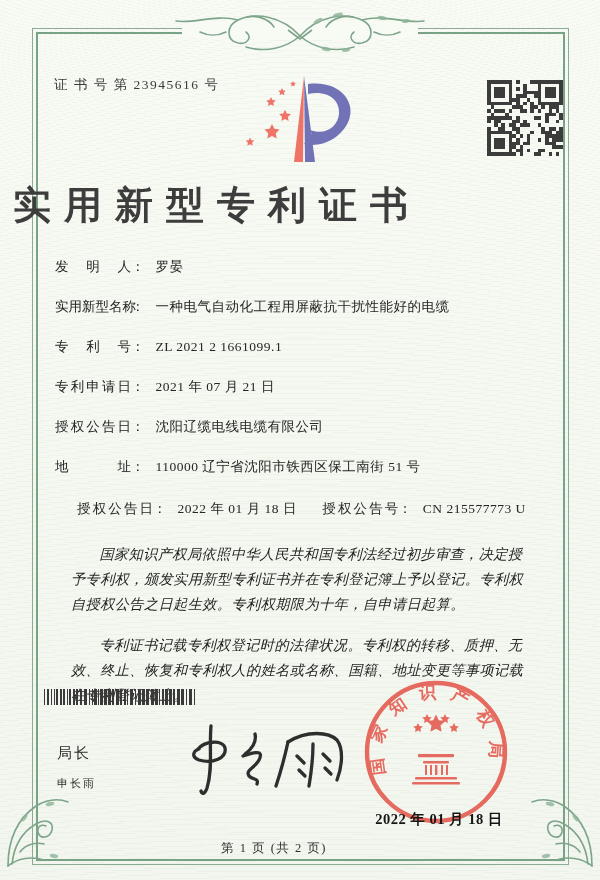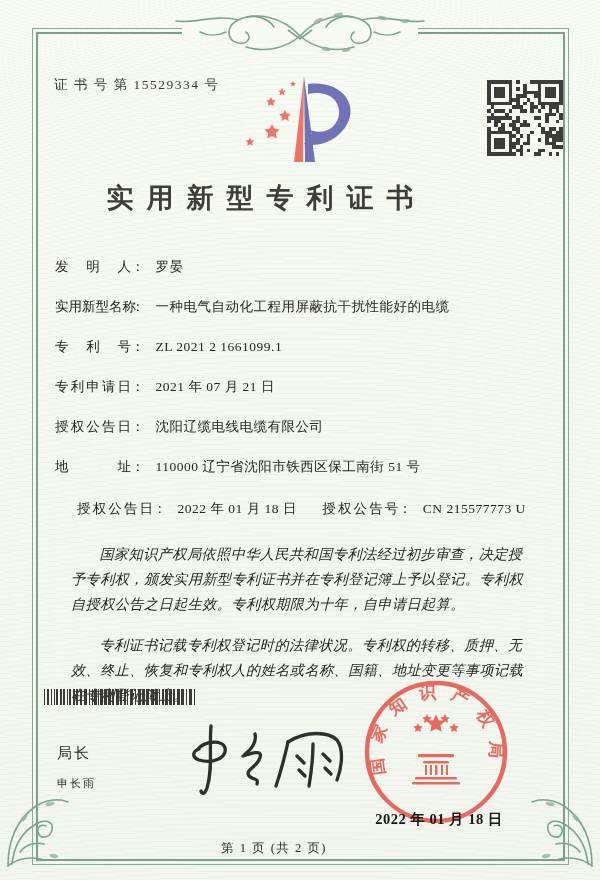--- a/index.html
+++ b/index.html
@@ -13,22 +13,22 @@
         border:1px solid #8cab93;}
   .frame-inner{position:absolute;left:36px;top:32px;width:525px;height:825px;
         border:2px solid #7aa287;}
   .top-patch{position:absolute;left:182px;top:21px;width:236px;height:17px;background:#f8faf4;}
   .ornament{position:absolute;}
   .cert-no{position:absolute;left:54px;top:76px;font-size:13.5px;color:#3a3a3a;letter-spacing:1.5px;}
   .logo{position:absolute;left:238px;top:74px;}
   .qr{position:absolute;left:487px;top:80px;width:76px;height:76px;display:grid;
       grid-template-columns:repeat(21,1fr);grid-template-rows:repeat(21,1fr);}
   .qr div.on{background:#3c3c3c;}
-  .title{position:absolute;left:0;top:180px;width:520px;margin:0;text-align:center;
-      font-size:27px;font-weight:600;color:#3d3d3d;letter-spacing:13px;text-indent:13px;}
+  .title{position:absolute;left:0;top:180px;width:520px;margin:0;text-align:left;
+      font-size:38px;font-weight:600;color:#3d3d3d;letter-spacing:13px;text-indent:13px;}
   .fields{position:absolute;left:55px;top:247px;width:500px;}
   .frow{height:40px;line-height:40px;white-space:nowrap;font-size:13.5px;color:#262626;}
   .flabel{display:inline-block;width:76px;text-align:justify;text-align-last:justify;
       vertical-align:top;}
   .fcolon{display:inline-block;margin-right:11px;}
   .fvalue{letter-spacing:0.5px;}
   .grant{position:absolute;left:40px;top:489px;height:40px;line-height:40px;
       white-space:nowrap;font-size:13.5px;color:#262626;margin-left:37px;}
   .grant .pair2{margin-left:22px;}
   .paras{position:absolute;left:55px;top:526px;width:492px;font-size:14.2px;
@@ -104,21 +104,21 @@
         <path d="M18,58 C24,50 34,48 42,50"></path>
       </g>
       <g fill="#8db497" opacity="0.8">
         <ellipse cx="22" cy="24" rx="4.4" ry="2" transform="rotate(-46 22 24)"></ellipse>
         <ellipse cx="48" cy="10" rx="4.4" ry="2" transform="rotate(-12 48 10)"></ellipse>
         <ellipse cx="52" cy="62" rx="4.2" ry="2" transform="rotate(10 52 62)"></ellipse>
       </g>
     </g>
   </svg>
 
-  <div class="cert-no">证 书 号 第 15529334 号</div>
+  <div class="cert-no">证 书 号 第 23945616 号</div>
 
   <svg class="logo" width="130" height="92" viewBox="0 0 130 92">
     <polygon points="66,2 56,88 65,88" fill="#ee7468"></polygon>
     <polygon points="66,2 67,88 77,88" fill="#7173b6"></polygon>
     <path d="M70,10 C102,6 118,28 111,46 C104,64 84,74 66,70 C73,63 75,60 72,56 C88,62 100,52 101,40 C102,26 90,16 70,20 Z" fill="#7173b6"></path>
     <g fill="#ee7468">
       <use href="#star" transform="translate(12,68) scale(0.45)"></use>
       <use href="#star" transform="translate(34,58) scale(0.8)"></use>
       <use href="#star" transform="translate(47,42) scale(0.62)"></use>
       <use href="#star" transform="translate(33,28) scale(0.5)"></use>

